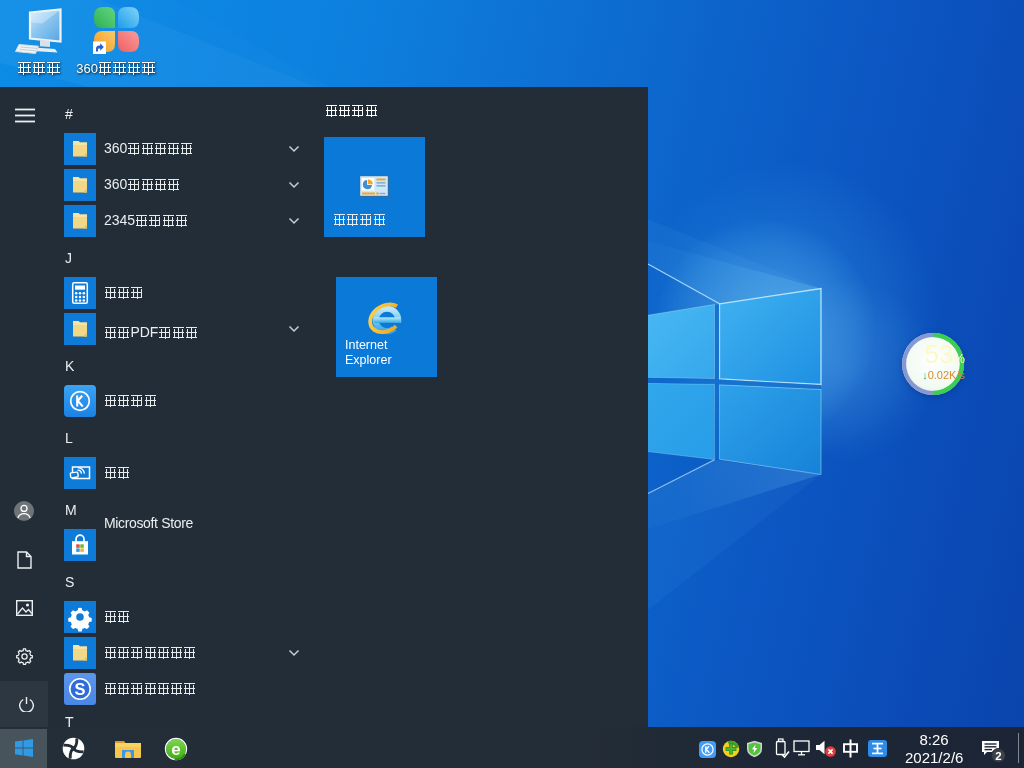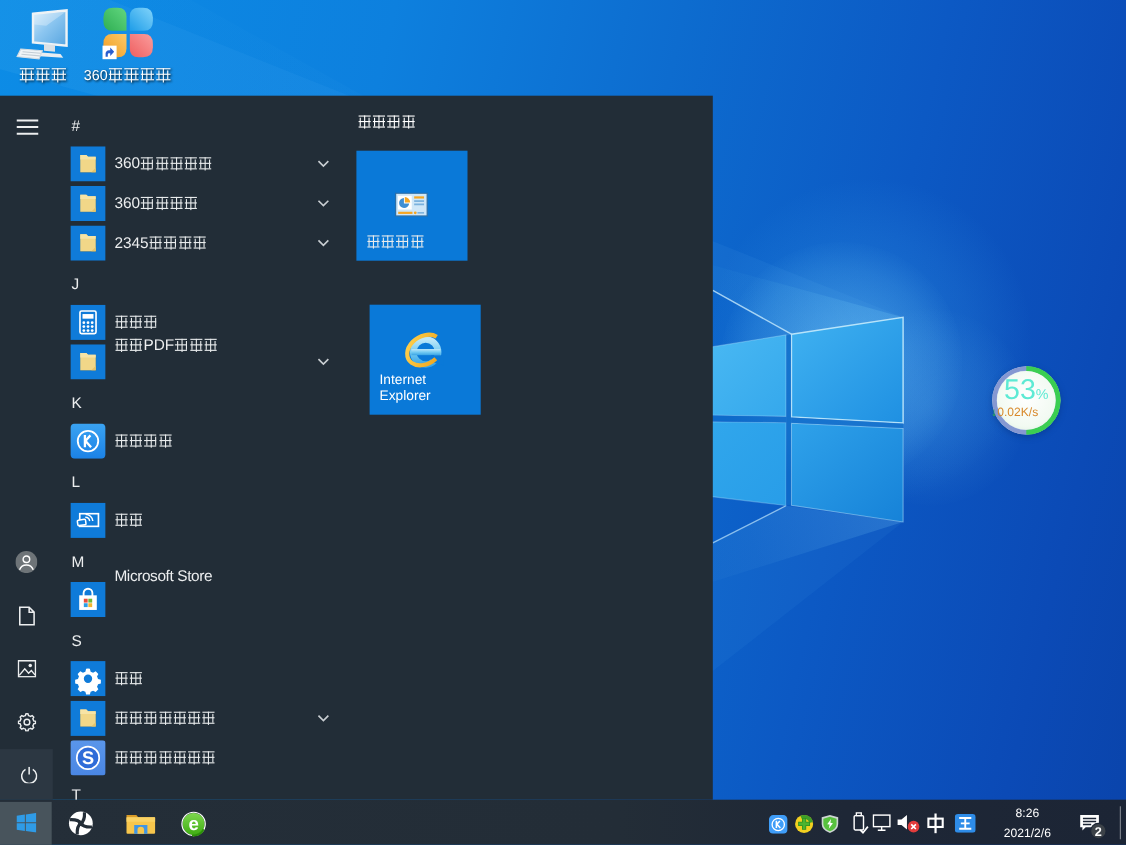--- a/index.html
+++ b/index.html
@@ -150,22 +150,22 @@
           <stop offset="0" stop-color="#ffffff"></stop>
           <stop offset=".75" stop-color="#f2faf2"></stop>
           <stop offset="1" stop-color="#dff0e2"></stop>
         </radialGradient>
       </defs>
 <circle cx="32" cy="32" r="31" fill="rgba(255,255,255,.75)"></circle>
 <circle cx="32" cy="32" r="28.9" fill="none" stroke="#8598d2" stroke-width="4"></circle>
 <path d="M32,3.1 A28.9,28.9 0 0 1 32,60.9" fill="none" stroke="#3bce52" stroke-width="4.6"></path>
 <circle cx="32" cy="32" r="26.7" fill="url(#bfill)"></circle>
 </svg>
-<div style="position:absolute;left:0;top:7px;width:64px;text-align:center;color:#5eead4;font-size:26px">53<span style="font-size:13px">%</span></div>
-<div style="position:absolute;left:0;top:37px;width:64px;text-align:left;font-size:11px;color:#d8892b"><span style="color:#2fb847">↓</span>0.02K/s</div>
+<div style="position:absolute;left:0;top:7px;width:64px;text-align:right;color:#fef9c3;font-size:26px">53<span style="font-size:13px">%</span></div>
+<div style="position:absolute;left:0;top:37px;width:64px;text-align:right;font-size:11px;color:#d8892b"><span style="color:#2fb847">↓</span>0.02K/s</div>
 </div>
 
 <div id="menu">
 <svg style="position:absolute;left:15px;top:21px" width="20" height="15" viewBox="0 0 20 15">
       <g stroke="#eceeef" stroke-width="1.8">
         <line x1="0" y1="1.5" x2="20" y2="1.5"></line>
         <line x1="0" y1="7.5" x2="20" y2="7.5"></line>
         <line x1="0" y1="13.5" x2="20" y2="13.5"></line>
       </g>
     </svg>
@@ -244,21 +244,21 @@
         </g>
       </svg></div>
 <div class="rtx" style="top:197px"><i class="z"></i><i class="z"></i><i class="z"></i></div>
 <div class="rowic" style="left:64px;top:226px"><svg width="32" height="32" viewBox="0 0 32 32">
         <rect width="32" height="32" fill="#0f7bd9"></rect>
         <path d="M9,8.5 L14.5,8.5 L16,10 L23.5,10 L23.5,24 L9,24 Z" fill="#8a6d1f" opacity=".3"></path>
         <path d="M9,8 L14.5,8 L16,9.5 L23,9.5 L23,23.5 L9,23.5 Z" fill="#f1d788"></path>
         <path d="M9,8 L14.5,8 L16,9.5 L23,9.5 L23,12 L9,12 Z" fill="#f7e4a5"></path>
         <path d="M23,19.5 L23,23.5 L19,23.5 Z" fill="#e6c469"></path>
       </svg></div>
-<div class="rtx" style="top:218px"><i class="z"></i><i class="z"></i>PDF<i class="z"></i><i class="z"></i><i class="z"></i></div>
+<div class="rtx" style="top:237px"><i class="z"></i><i class="z"></i>PDF<i class="z"></i><i class="z"></i><i class="z"></i></div>
 <svg class="chv" style="top:238px" width="12" height="8" viewBox="0 0 12 8">
       <polyline points="1.5,1.5 6,6 10.5,1.5" fill="none" stroke="#c9ced2" stroke-width="1.5"></polyline>
     </svg>
 <div class="hdr" style="top:271px">K</div>
 <div class="rowic" style="left:64px;top:298px"><svg width="32" height="32" viewBox="0 0 32 32">
         <defs>
           <linearGradient id="kg" x1="0" y1="0" x2="0" y2="1">
             <stop offset="0" stop-color="#3aa3f2"></stop>
             <stop offset="1" stop-color="#1b82e6"></stop>
           </linearGradient>
@@ -439,21 +439,21 @@
     </svg>
 <svg style="position:absolute;left:868px;top:13px" width="19" height="17" viewBox="0 0 19 17">
       <rect width="19" height="17" rx="3" fill="#2e8ce8"></rect>
       <g stroke="#fff" stroke-width="1.7">
         <line x1="4" y1="3.6" x2="15" y2="3.6"></line>
         <line x1="5.5" y1="8.5" x2="13.5" y2="8.5"></line>
         <line x1="4" y1="13.4" x2="15" y2="13.4"></line>
         <line x1="9.5" y1="3.6" x2="9.5" y2="13.4"></line>
       </g>
     </svg>
-<div class="clk" style="left:905px;top:3.5px;width:58px;line-height:18.5px;font-size:11px">8:26<br>2021/2/6</div>
+<div class="clk" style="left:905px;top:3.5px;width:58px;line-height:18.5px;font-size:15px">8:26<br>2021/2/6</div>
 <svg style="position:absolute;left:981px;top:13px" width="26" height="24" viewBox="0 0 26 24">
       <path d="M1,1 L18,1 L18,12 L6,12 L3,15 L3,12 L1,12 Z" fill="#fff"></path>
       <g stroke="#1d2635" stroke-width="1.4">
         <line x1="3.5" y1="4" x2="15.5" y2="4"></line>
         <line x1="3.5" y1="6.8" x2="15.5" y2="6.8"></line>
         <line x1="3.5" y1="9.6" x2="11" y2="9.6"></line>
       </g>
       <circle cx="17.5" cy="15.5" r="7" fill="#3c4248" stroke="#1d2635" stroke-width="1"></circle>
       <text x="17.5" y="19.6" text-anchor="middle" font-size="11.5" font-weight="bold" fill="#fff" font-family="Liberation Sans">2</text>
     </svg>

